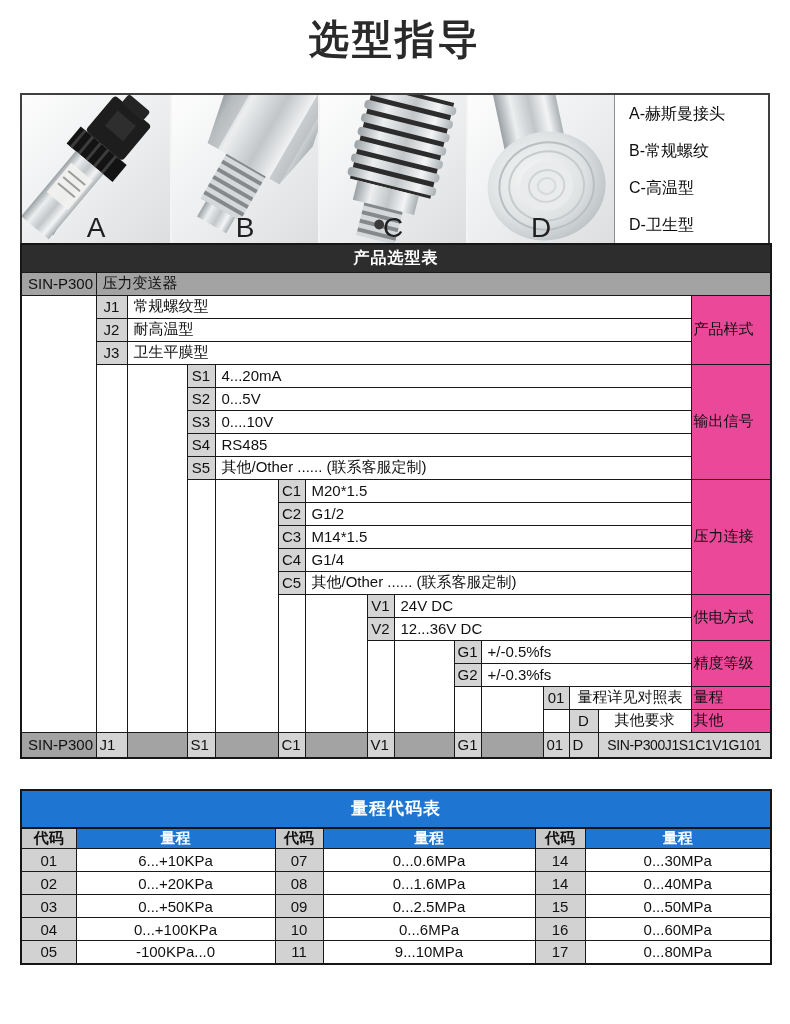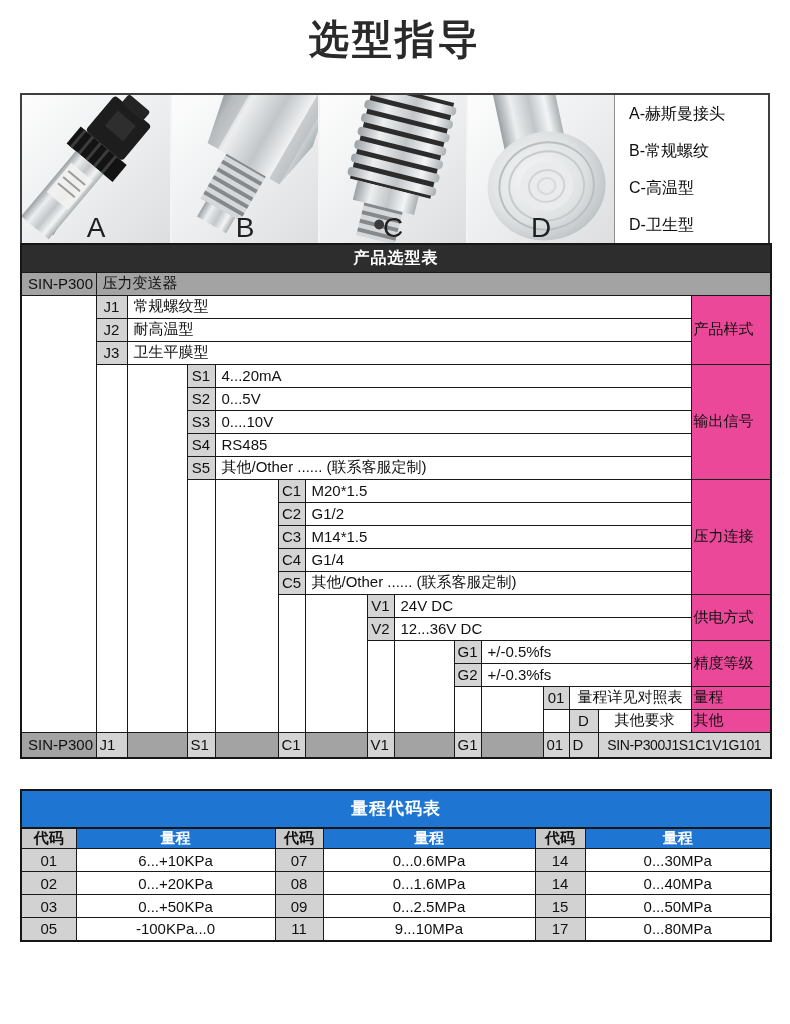--- a/index.html
+++ b/index.html
@@ -360,20 +360,28 @@
   </tr>
   <tr>
     <td class="rt-code">03</td>
     <td>0...+50KPa</td>
     <td class="rt-code">09</td>
     <td>0...2.5MPa</td>
     <td class="rt-code">15</td>
     <td>0...50MPa</td>
   </tr>
   <tr>
+    <td class="rt-code">04</td>
+    <td>0...+100KPa</td>
+    <td class="rt-code">10</td>
+    <td>0...6MPa</td>
+    <td class="rt-code">16</td>
+    <td>0...60MPa</td>
+  </tr>
+  <tr>
     <td class="rt-code">05</td>
     <td>-100KPa...0</td>
     <td class="rt-code">11</td>
     <td>9...10MPa</td>
     <td class="rt-code">17</td>
     <td>0...80MPa</td>
   </tr>
 </tbody>
   </table>
 

